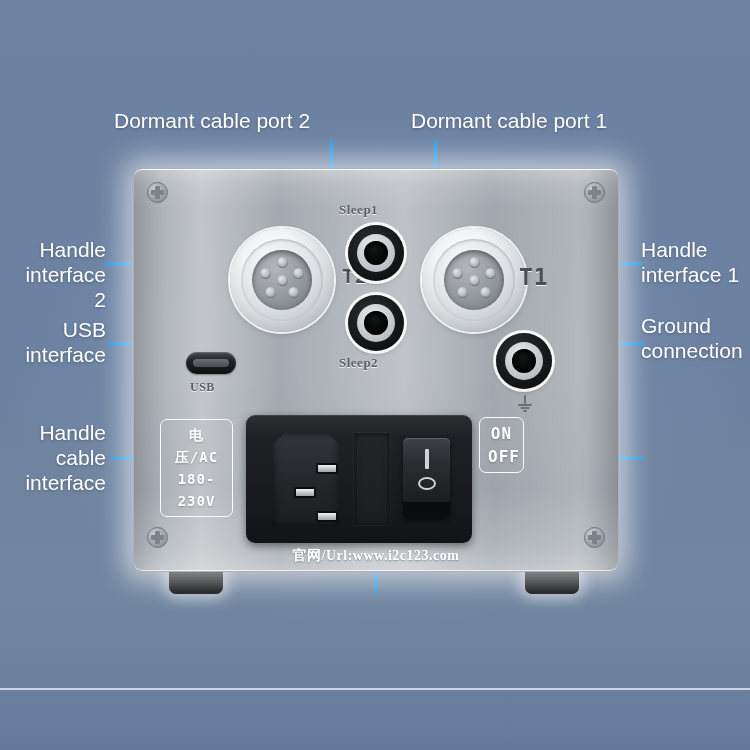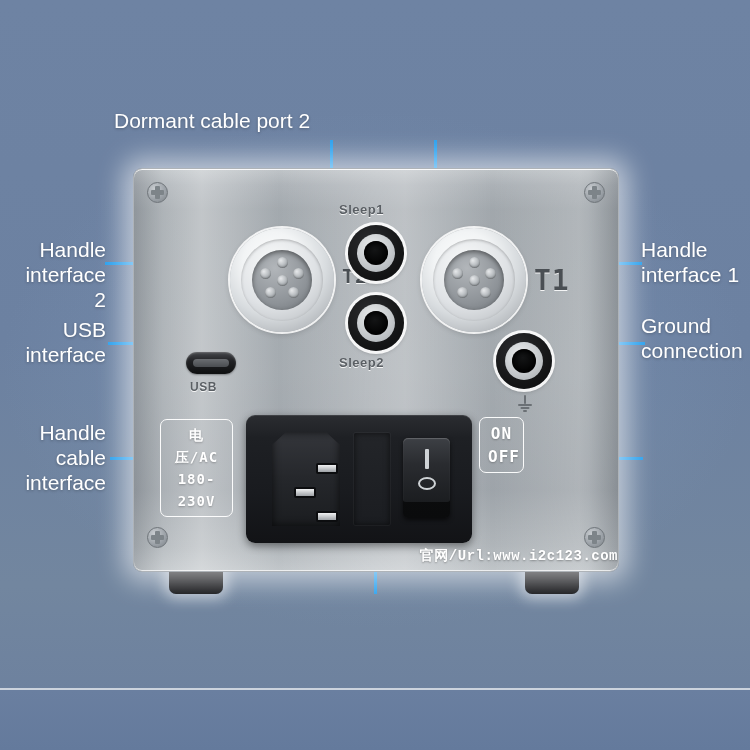--- a/index.html
+++ b/index.html
@@ -70,37 +70,37 @@
   .pin{position:absolute;width:11px;height:11px;border-radius:50%;
     background:radial-gradient(circle at 35% 32%,#e6e8ea,#a9aeb2 65%,#7b8085);
     box-shadow:inset 0 -1px 2px rgba(0,0,0,.35);}
   #t2{left:96px;top:59px;}
   #t1{left:288px;top:59px;}
 
   .port-label{position:absolute;font-weight:700;color:#4a4f54;
     font-family:"DejaVu Sans Mono",monospace;letter-spacing:1px;
     text-shadow:0 1px 0 rgba(255,255,255,.85);}
   #lbl-t2{left:208px;top:95px;font-size:20px;}
-  #lbl-t1{left:400px;top:95px;font-size:28px;}
+  #lbl-t1{left:385px;top:95px;font-size:23px;}
 
   
   .jack{position:absolute;width:56px;height:56px;border-radius:50%;
     background:radial-gradient(circle at 38% 30%,#2a2b2e,#171819 55%,#0b0b0c 100%);
     box-shadow:0 0 0 3px rgba(255,255,255,.9),0 2px 5px rgba(0,0,0,.35);}
   .jack .w{position:absolute;left:9px;top:9px;width:38px;height:38px;border-radius:50%;
     background:radial-gradient(circle at 40% 32%,#e9ebec,#c3c7ca 60%,#a6abaf 100%);}
   .jack .h{position:absolute;left:16px;top:16px;width:24px;height:24px;border-radius:50%;
     background:radial-gradient(circle at 45% 35%,#141516,#000 80%);
     box-shadow:inset 0 2px 4px rgba(0,0,0,.9);}
   #sleep1{left:214px;top:56px;}
   #sleep2{left:214px;top:126px;}
   #gnd{left:362px;top:164px;}
 
   .small-label{position:absolute;color:#5a5f64;font-size:13px;font-weight:700;
-    font-family:Liberation Sans, sans-serif;letter-spacing:.5px;
+    font-family:Liberation Serif, serif;letter-spacing:.5px;
     text-shadow:0 1px 0 rgba(255,255,255,.85);white-space:nowrap;}
   #lbl-sleep1{left:205px;top:33px;}
   #lbl-sleep2{left:205px;top:186px;}
   #lbl-usb{left:56px;top:211px;font-size:12px;}
 
   
   #gnd-sym{position:absolute;left:383px;top:226px;width:16px;height:18px;}
   #gnd-sym i{position:absolute;left:50%;background:#6b7075;transform:translateX(-50%);border-radius:1px;}
   #gnd-sym .stem{top:0;width:2px;height:9px;}
   #gnd-sym .b1{top:9px;width:14px;height:2px;}
@@ -147,22 +147,22 @@
   
   .specbox{position:absolute;border:1.5px solid rgba(255,255,255,.95);border-radius:7px;
     padding:4px 8px;text-align:center;color:#ffffff;
     font-family:"DejaVu Sans Mono",monospace;font-weight:700;
     text-shadow:0 1px 2px rgba(0,0,0,.25);}
   #volt-box{left:26px;top:250px;width:73px;box-sizing:border-box;}
   #volt-box div{font-size:14px;line-height:22px;letter-spacing:1px;}
   #onoff-box{left:345px;top:248px;width:45px;box-sizing:border-box;}
   #onoff-box div{font-size:16px;line-height:23px;letter-spacing:1px;}
 
-  #url{position:absolute;left:0;right:0;top:378px;text-align:right;
-    font-family:Liberation Mono, monospace;font-weight:700;font-size:14px;
+  #url{position:absolute;left:0;right:0;top:378px;text-align:center;
+    font-family:Liberation Serif, serif;font-weight:700;font-size:14px;
     color:#ffffff;letter-spacing:.5px;text-shadow:0 1px 2px rgba(0,0,0,.3);}
 
   
   .cal-text{position:absolute;color:#fff;font-size:21px;line-height:25px;
     text-shadow:0 1px 3px rgba(0,0,0,.28);white-space:pre-line;}
   .cal-line{position:absolute;background:#2aa0ee;}
   .cal-h{height:3px;}
   .cal-v{width:3px;}
   .dot{position:absolute;width:17px;height:17px;border-radius:50%;
     background:#ffffff;border:3px solid #2aa0ee;box-sizing:border-box;
@@ -289,20 +289,21 @@
       <div class="specbox" id="onoff-box">
         <div>ON</div>
         <div>OFF</div>
       </div>
 
       <div id="url">官网/Url:www.i2c123.com</div>
     </div>
   </div>
 
   <div class="cal-text" style="left:114px;top:108px;">Dormant cable port  2</div>
+  <div class="cal-text" style="left:411px;top:108px;">Dormant cable port 1</div>
 
   <div class="cal-text" style="left:8px;top:237px;width:98px;text-align:right;">Handle
 interface 2</div>
   <div class="cal-text" style="left:641px;top:237px;width:105px;text-align:left;">Handle
 interface 1</div>
 
   <div class="cal-text" style="left:8px;top:317px;width:98px;text-align:right;">USB
 interface</div>
   <div class="cal-text" style="left:641px;top:313px;width:109px;text-align:left;">Ground
 connection</div>

